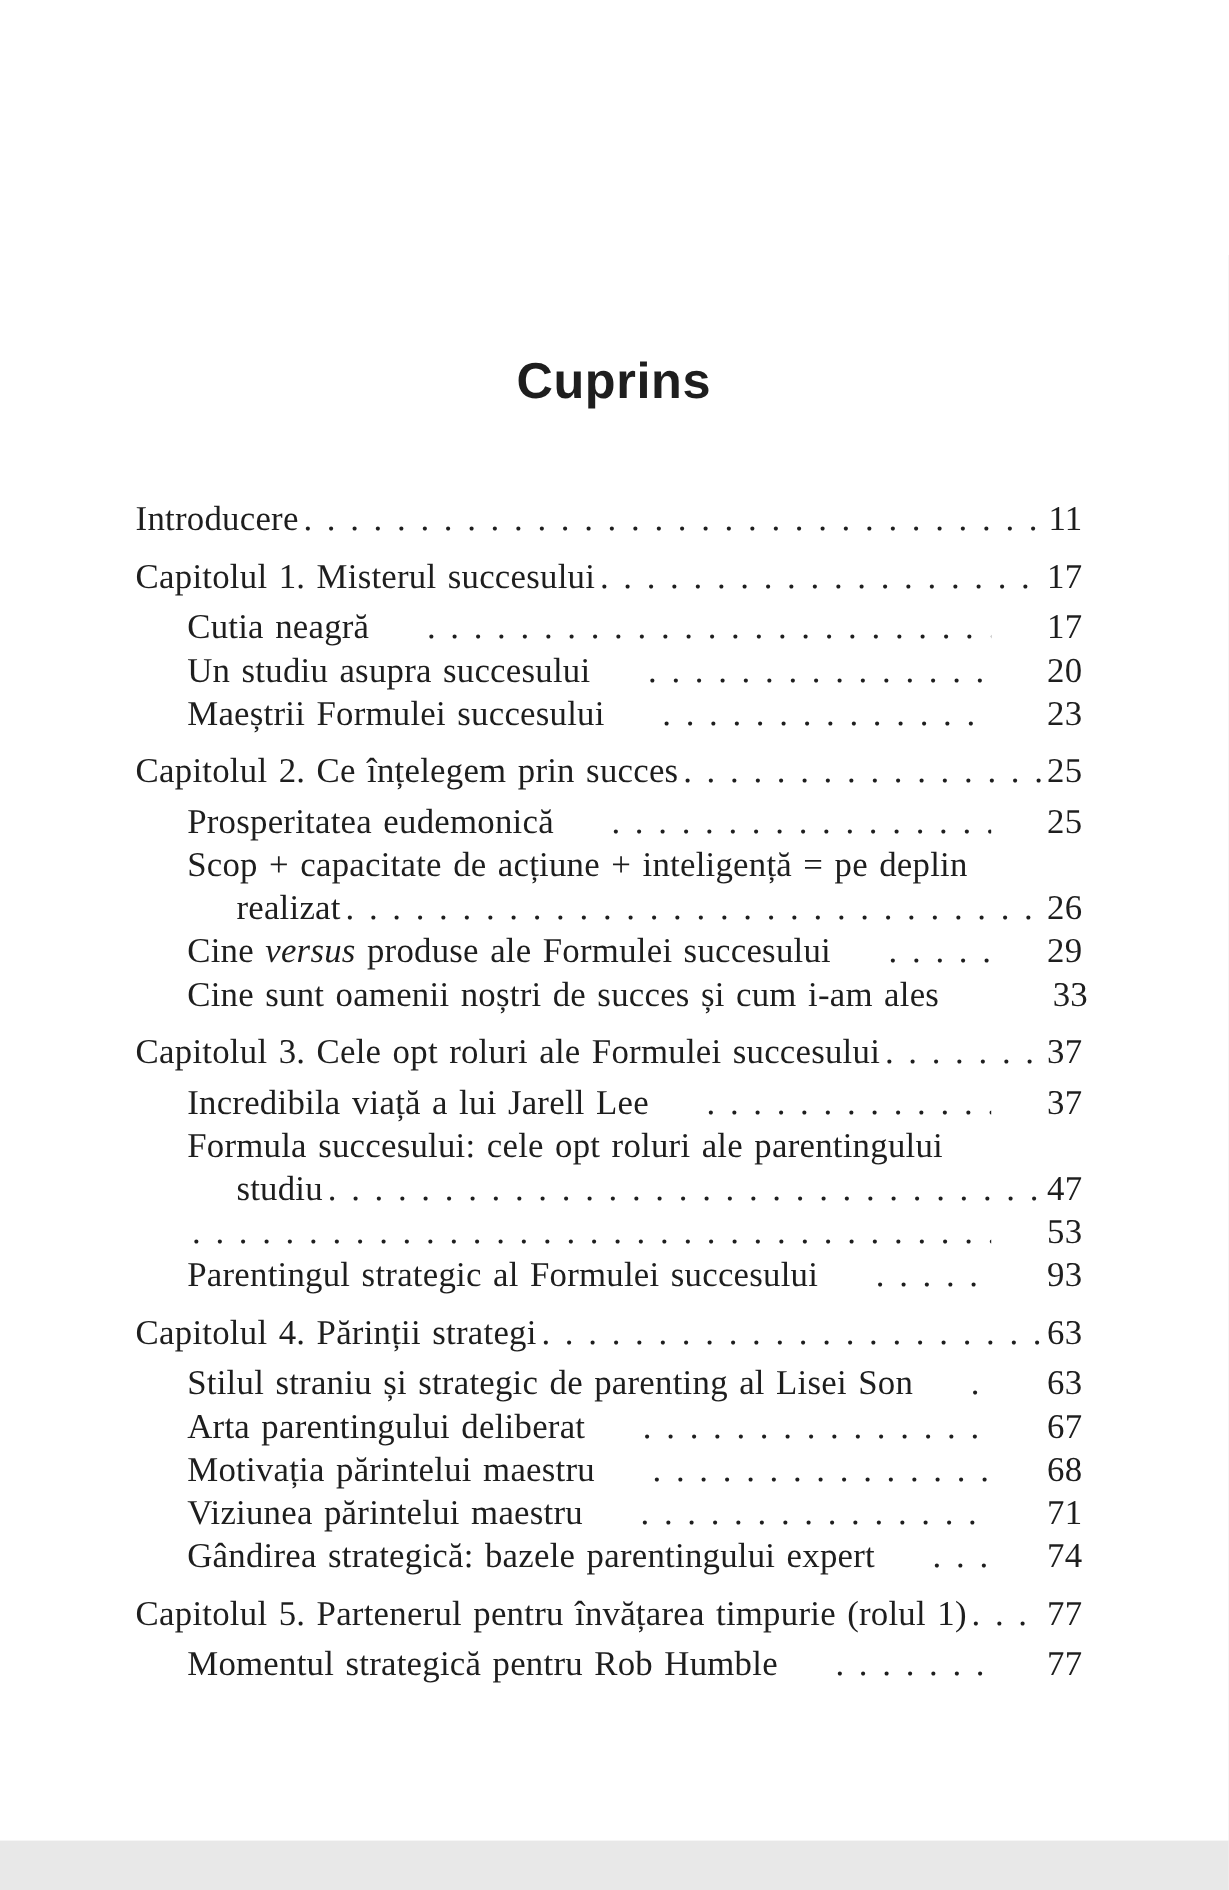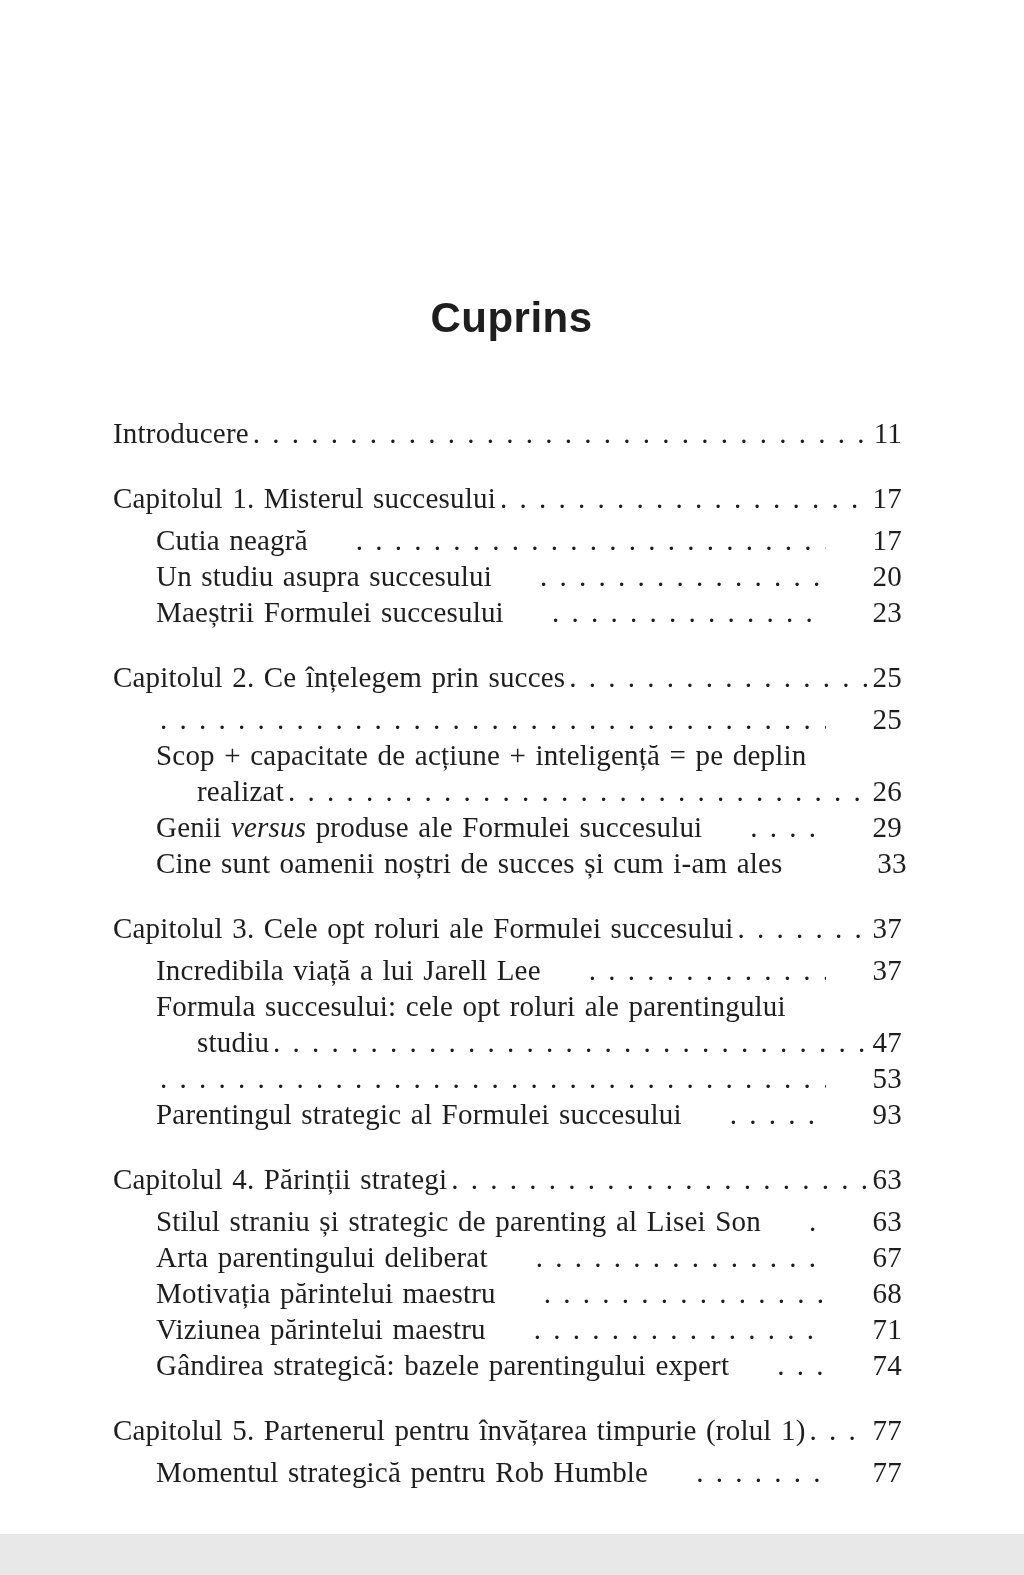--- a/index.html
+++ b/index.html
@@ -37,21 +37,21 @@
   }
   .row {
     display: flex;
     align-items: baseline;
     line-height: 36px;
     white-space: nowrap;
   }
   .row .label { flex-shrink: 0; }
   .level-1 { padding-left: 43px; gap: 44px; }
   .level-2 { padding-left: 84px; }
-  .gap-chapter { margin-top: 29px; }
+  .gap-chapter { margin-top: 12px; }
   .gap-first-sub { margin-top: 6px; }
   .row-intro { margin-bottom: 9px; }
   .leader {
     flex: 1;
     min-width: 0;
     overflow: hidden;
     white-space: nowrap;
     text-align: right;
     letter-spacing: 2.5px;
     word-spacing: 0;
@@ -94,33 +94,34 @@
         <span class="label"><span>Maeștrii Formulei succesului</span></span>
         <span class="leader" aria-hidden="true">. . . . . . . . . . . . . . . . . . . . . . . . . . . . . . . . . . . . . . . . . . . . . . . . . . . . . . . . . . . . . . . . . . . . . . .</span>
         <span class="pagenum">23</span>
       </div>
       <div class="row level-0 gap-chapter">
         <span class="label"><span>Capitolul 2. Ce înțelegem prin succes</span></span>
         <span class="leader" aria-hidden="true">. . . . . . . . . . . . . . . . . . . . . . . . . . . . . . . . . . . . . . . . . . . . . . . . . . . . . . . . . . . . . . . . . . . . . . .</span>
         <span class="pagenum">25</span>
       </div>
       <div class="row level-1 gap-first-sub">
+        <span class="label"><span>Prosperitatea eudemonică</span></span>
         <span class="leader" aria-hidden="true">. . . . . . . . . . . . . . . . . . . . . . . . . . . . . . . . . . . . . . . . . . . . . . . . . . . . . . . . . . . . . . . . . . . . . . .</span>
         <span class="pagenum">25</span>
       </div>
       <div class="row level-1">
         <span class="label"><span>Scop + capacitate de acțiune + inteligență = pe deplin</span></span>
       </div>
       <div class="row level-2">
         <span class="label"><span>realizat</span></span>
         <span class="leader" aria-hidden="true">. . . . . . . . . . . . . . . . . . . . . . . . . . . . . . . . . . . . . . . . . . . . . . . . . . . . . . . . . . . . . . . . . . . . . . .</span>
         <span class="pagenum">26</span>
       </div>
       <div class="row level-1">
-        <span class="label"><span>Genii </span><i>versus</i><span> produse ale Formulei succesului</span></span>
+        <span class="label"><span>Cine </span><i>versus</i><span> produse ale Formulei succesului</span></span>
         <span class="leader" aria-hidden="true">. . . . . . . . . . . . . . . . . . . . . . . . . . . . . . . . . . . . . . . . . . . . . . . . . . . . . . . . . . . . . . . . . . . . . . .</span>
         <span class="pagenum">29</span>
       </div>
       <div class="row level-1">
         <span class="label"><span>Cine sunt oamenii noștri de succes și cum i-am ales</span></span>
         <span class="leader" aria-hidden="true">. . . . . . . . . . . . . . . . . . . . . . . . . . . . . . . . . . . . . . . . . . . . . . . . . . . . . . . . . . . . . . . . . . . . . . .</span>
         <span class="pagenum">33</span>
       </div>
       <div class="row level-0 gap-chapter">
         <span class="label"><span>Capitolul 3. Cele opt roluri ale Formulei succesului</span></span>

